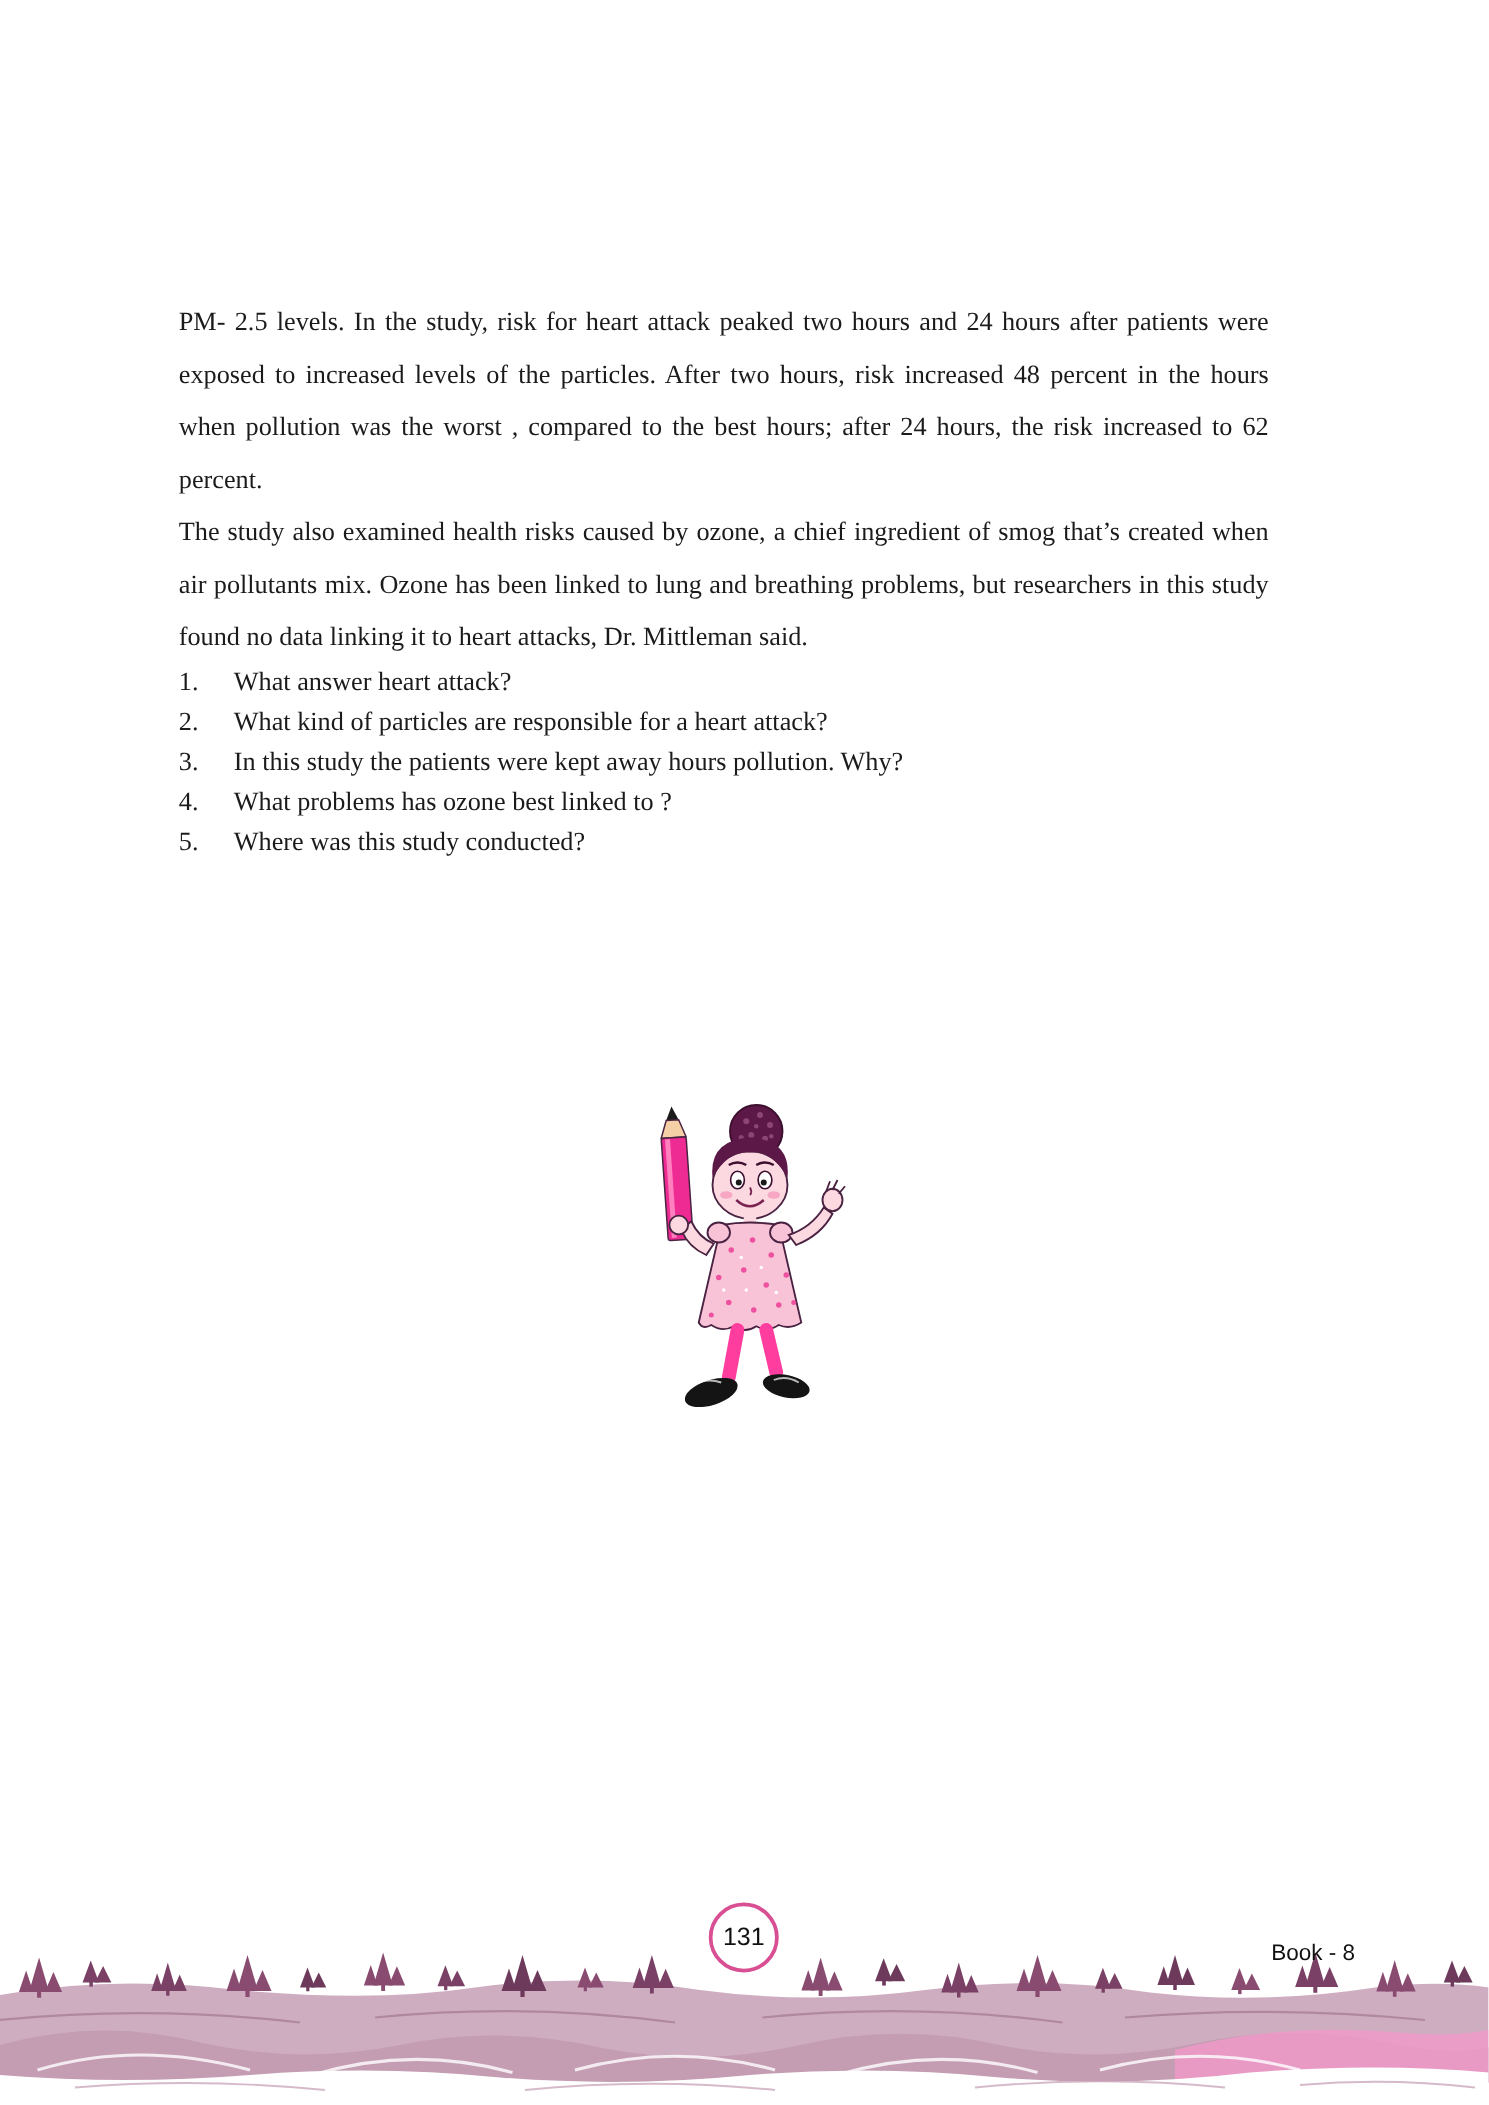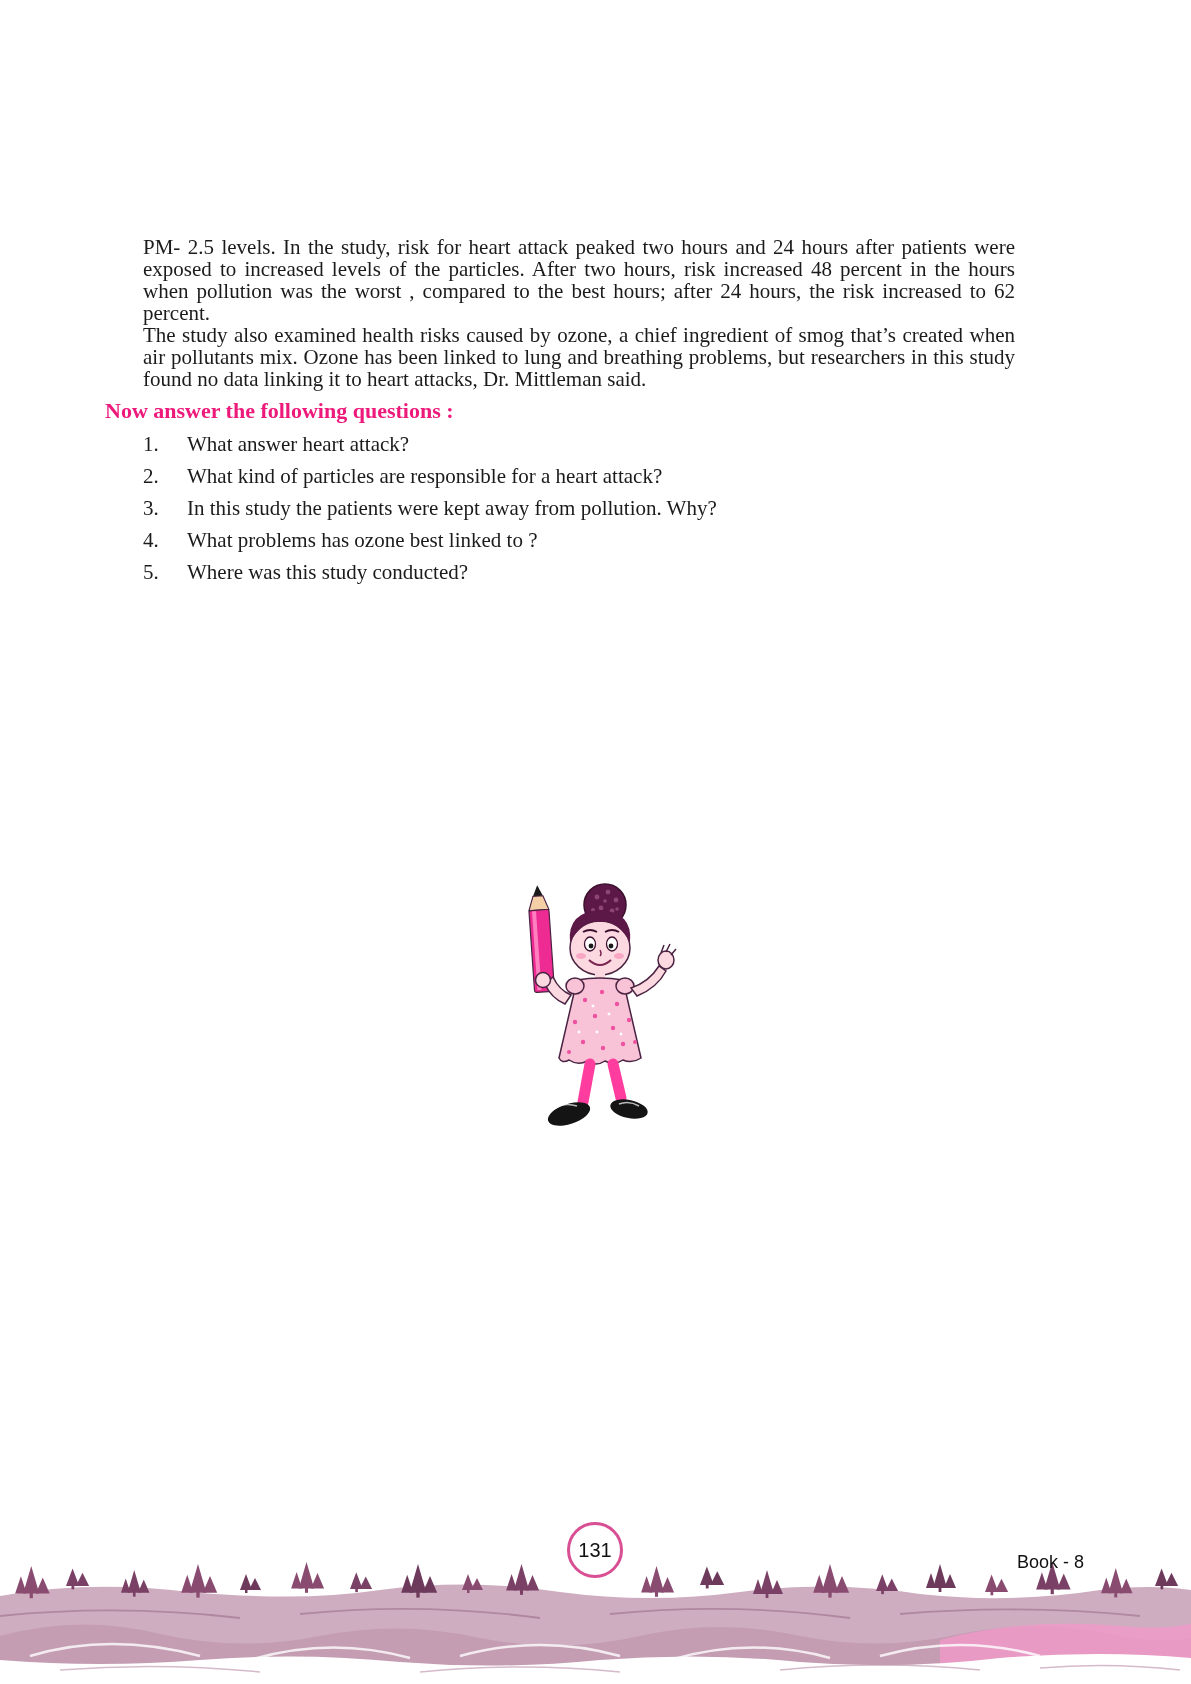--- a/index.html
+++ b/index.html
@@ -12,21 +12,21 @@
     color:#1b1b1b;
   }
   .content {
     position:absolute;
     left:143px; top:236px;
     width:872px;
   }
   .para {
     margin:0;
     font-size:21px;
-    line-height:22px;
+    line-height:42px;
     text-align:justify;
   }
   .q-heading {
     margin:8px 0 5px -38px;
     font-size:22px;
     font-weight:bold;
     color:#ed1a7b;
   }
   .questions { list-style:none; margin:0; padding:0; }
   .q-item {
@@ -74,34 +74,33 @@
 </style>
 </head>
 <body>
 
 <div class="page">
 
   <div class="content">
     <p class="para">PM- 2.5 levels. In the study, risk for heart attack peaked two hours and 24 hours after patients were exposed to increased levels of the particles. After two hours, risk increased 48 percent in the hours when pollution was the worst , compared to the best hours; after 24 hours, the risk increased to 62 percent.</p>
     <p class="para">The study also examined health risks caused by ozone, a chief ingredient of smog that’s created when air pollutants mix. Ozone has been linked to lung and breathing problems, but researchers in this study found no data linking it to heart attacks, Dr. Mittleman said.</p>
 
-    <h3 class="q-heading">Now answer the following questions :</h3>
 
     <ol class="questions">
       <li class="q-item">
         <span class="q-num">1.</span>
         <span class="q-text">What answer heart attack?</span>
       </li>
       <li class="q-item">
         <span class="q-num">2.</span>
         <span class="q-text">What kind of particles are responsible for a heart attack?</span>
       </li>
       <li class="q-item">
         <span class="q-num">3.</span>
-        <span class="q-text">In this study the patients were kept away from pollution. Why?</span>
+        <span class="q-text">In this study the patients were kept away hours pollution. Why?</span>
       </li>
       <li class="q-item">
         <span class="q-num">4.</span>
         <span class="q-text">What problems has ozone best linked to ?</span>
       </li>
       <li class="q-item">
         <span class="q-num">5.</span>
         <span class="q-text">Where was this study conducted?</span>
       </li>
     </ol>

